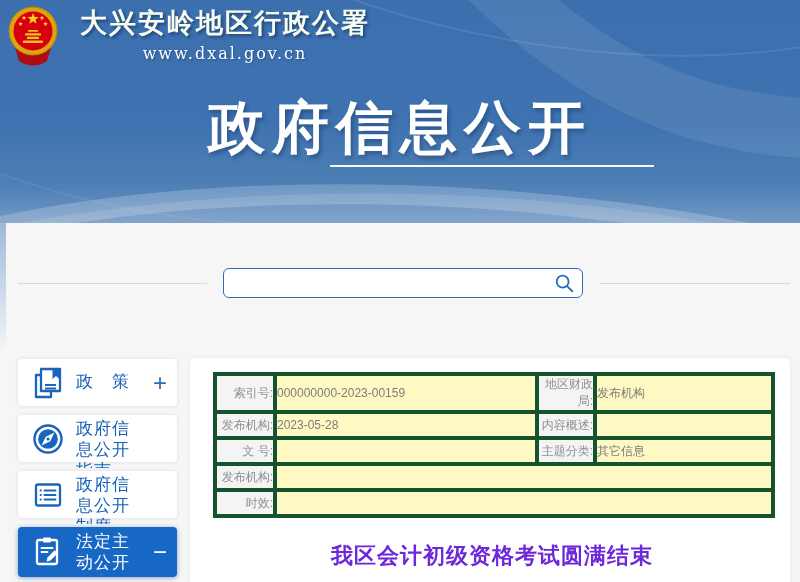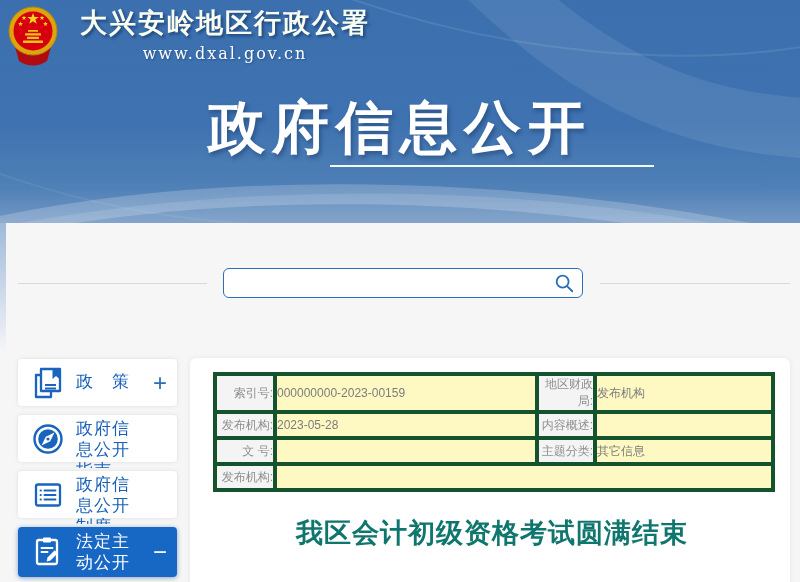--- a/index.html
+++ b/index.html
@@ -46,22 +46,22 @@
   .menu-item.active{height:50px;background:#1767c4;box-shadow:0 1px 5px rgba(12,60,130,.45);}
   .menu-item.active .menu-text{color:#ffffff;height:44px;top:4px;}
   .menu-item.active .menu-toggle{color:#ffffff;}
 
   .content-card{position:absolute;top:0;left:190px;width:600px;height:230px;background:#ffffff;
     border-radius:6px 6px 0 0;box-shadow:0 0 5px rgba(0,0,0,.07);box-sizing:border-box;padding:14px 0 0 23px;}
   table.meta{border-collapse:collapse;width:558px;table-layout:fixed;}
   table.meta td{border:4px solid #14532d;height:26px;font-size:12px;padding:0;box-sizing:border-box;}
   td.lbl{background:#f4f4f5;color:#8f8f8f;text-align:right;padding-right:9px;}
   td.val{background:#fef9c3;color:#7c7c7c;text-align:left;padding-left:11px;margin-top:11px;}
-  .article-title{margin:23px 0 0 0;width:558px;text-align:center;font-size:27px;font-weight:bold;
-    color:#0f766e;letter-spacing:1px;}
+  .article-title{margin:23px 0 0 0;width:558px;text-align:center;font-size:22px;font-weight:bold;
+    color:#6d28d9;letter-spacing:1px;}
 </style>
 </head>
 <body>
 
 <div id="page">
 
   <div class="banner">
     <svg class="curves" width="800" height="223" viewBox="0 0 800 223">
       <path d="M470 -40 C 600 90, 700 130, 860 130" stroke="rgba(255,255,255,0.09)" stroke-width="60" fill="none"></path>
       <path d="M300 -20 C 500 60, 700 70, 840 40" stroke="rgba(255,255,255,0.10)" stroke-width="2" fill="none"></path>
@@ -201,19 +201,23 @@
         <tr>
           <td class="lbl">文 号:</td>
           <td class="val"></td>
           <td class="lbl">主题分类:</td>
           <td class="val">其它信息</td>
         </tr>
         <tr>
           <td class="lbl">发布机构:</td>
           <td class="val" colspan="3"></td>
         </tr>
+        <tr>
+          <td class="lbl">时效:</td>
+          <td class="val" colspan="3"></td>
+        </tr>
       </tbody>
         </table>
       <h1 class="article-title">我区会计初级资格考试圆满结束</h1>
     </section>
 
   </div>
 </div>
 
 </body></html>

